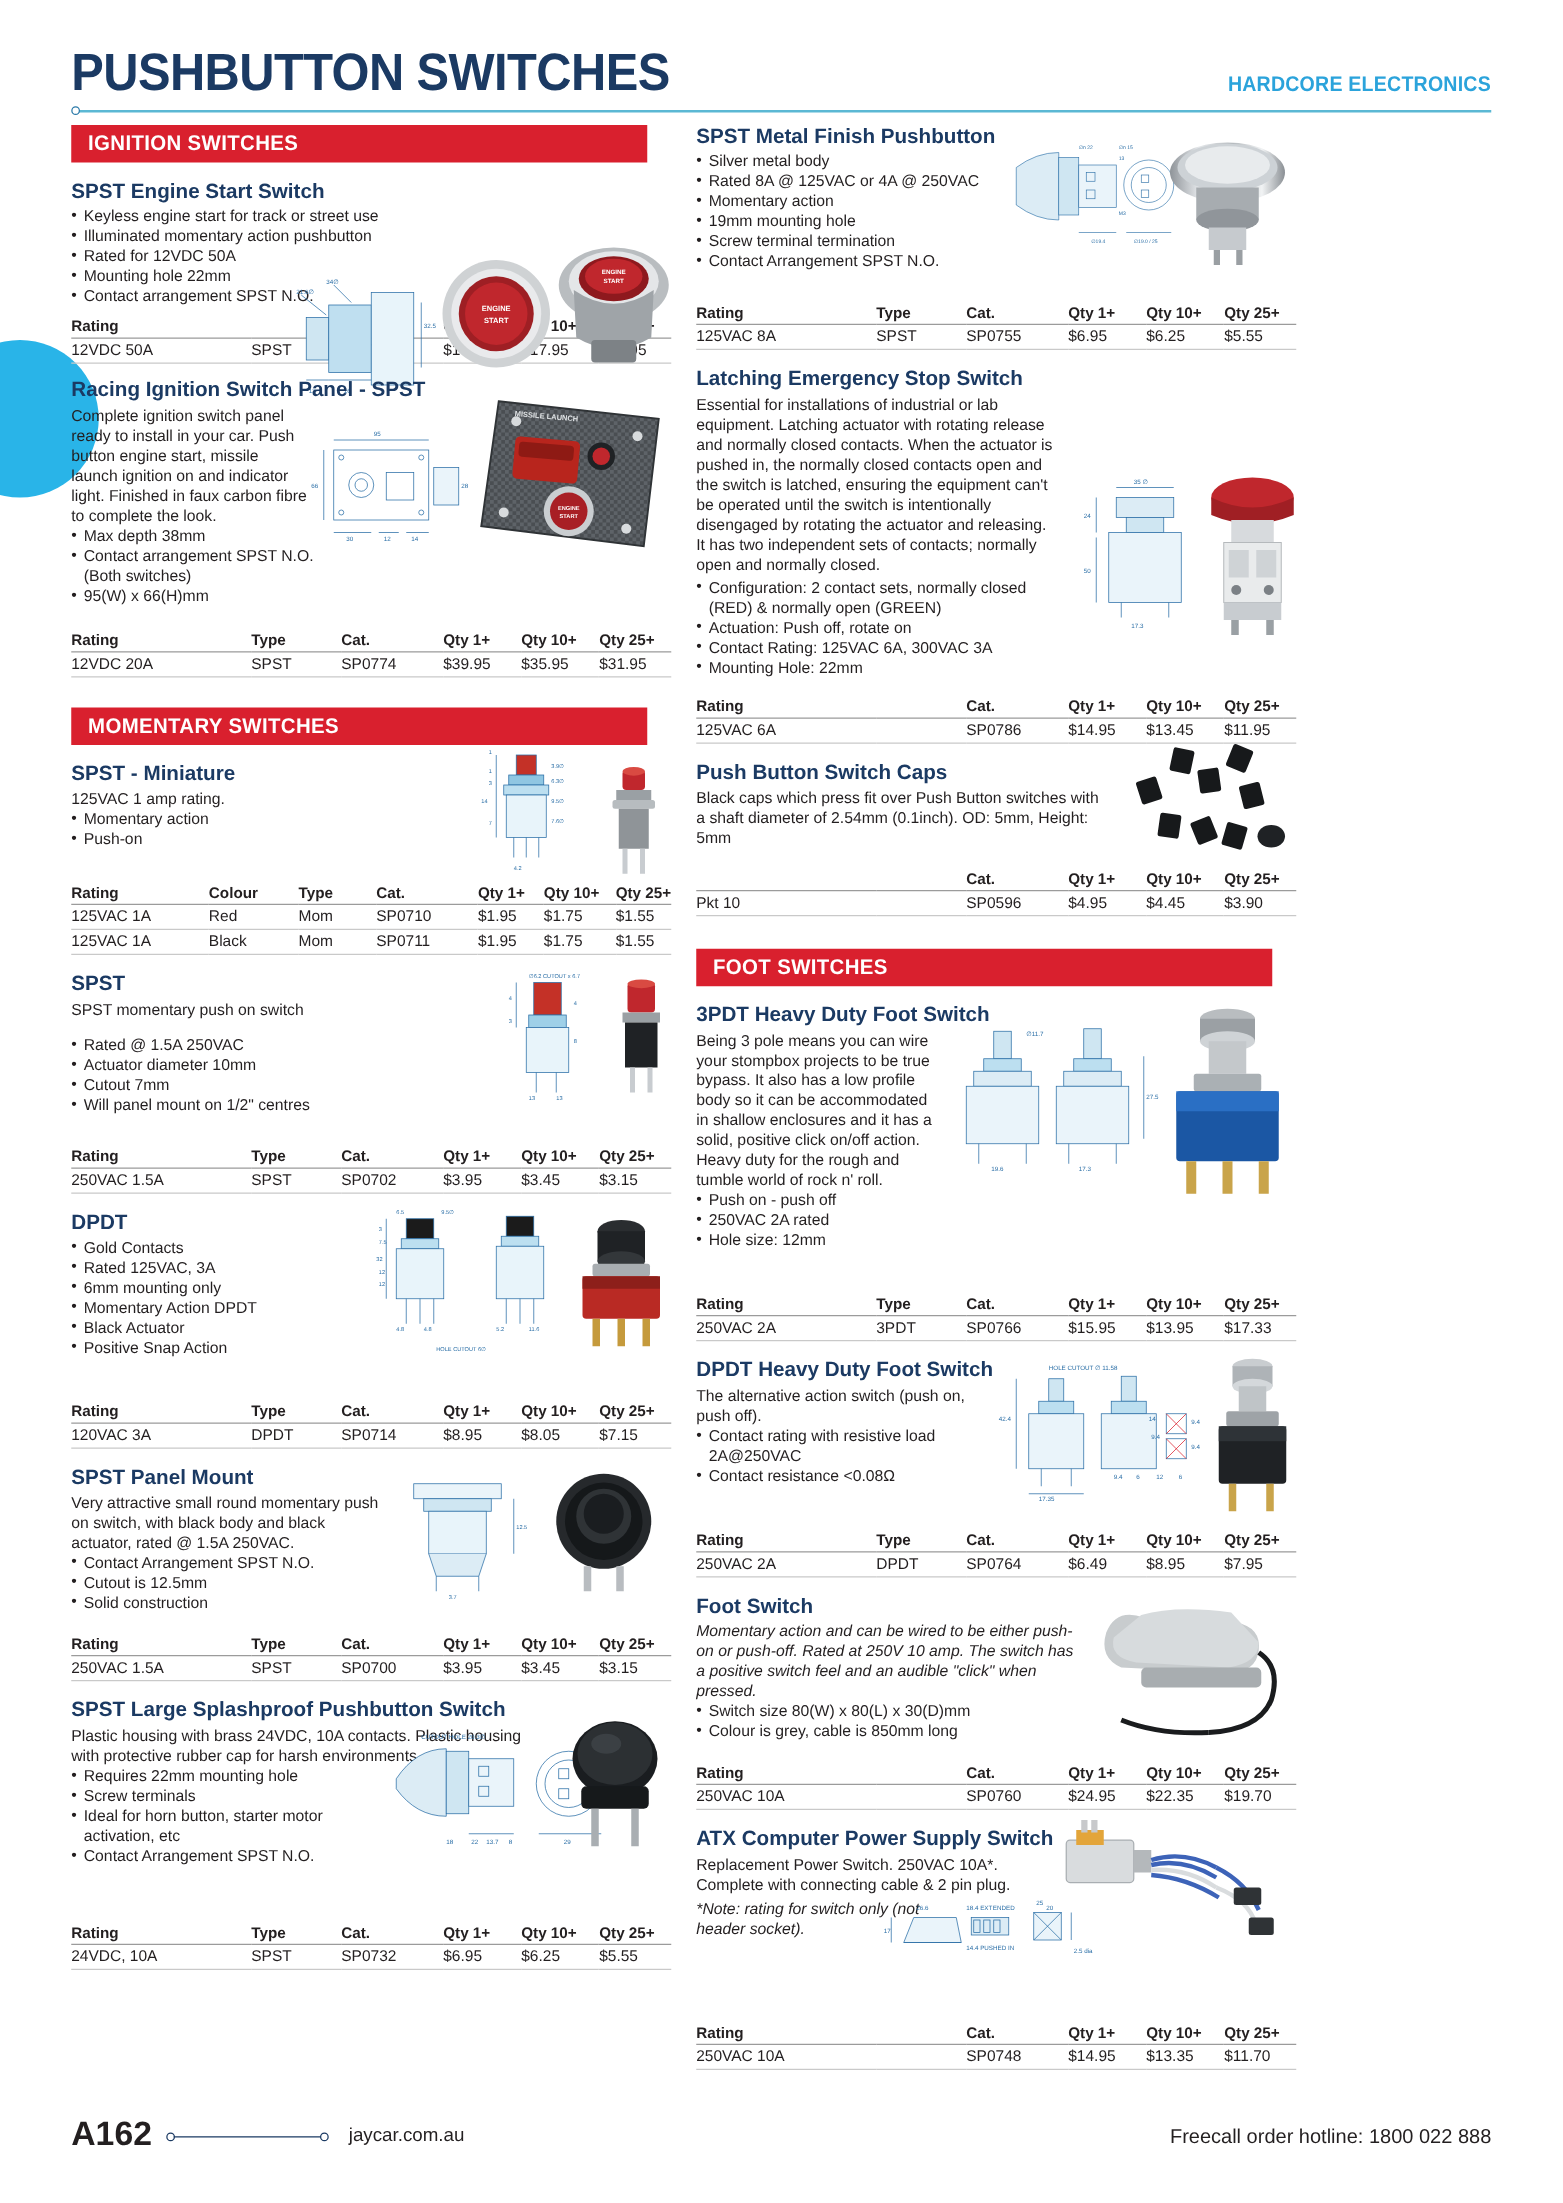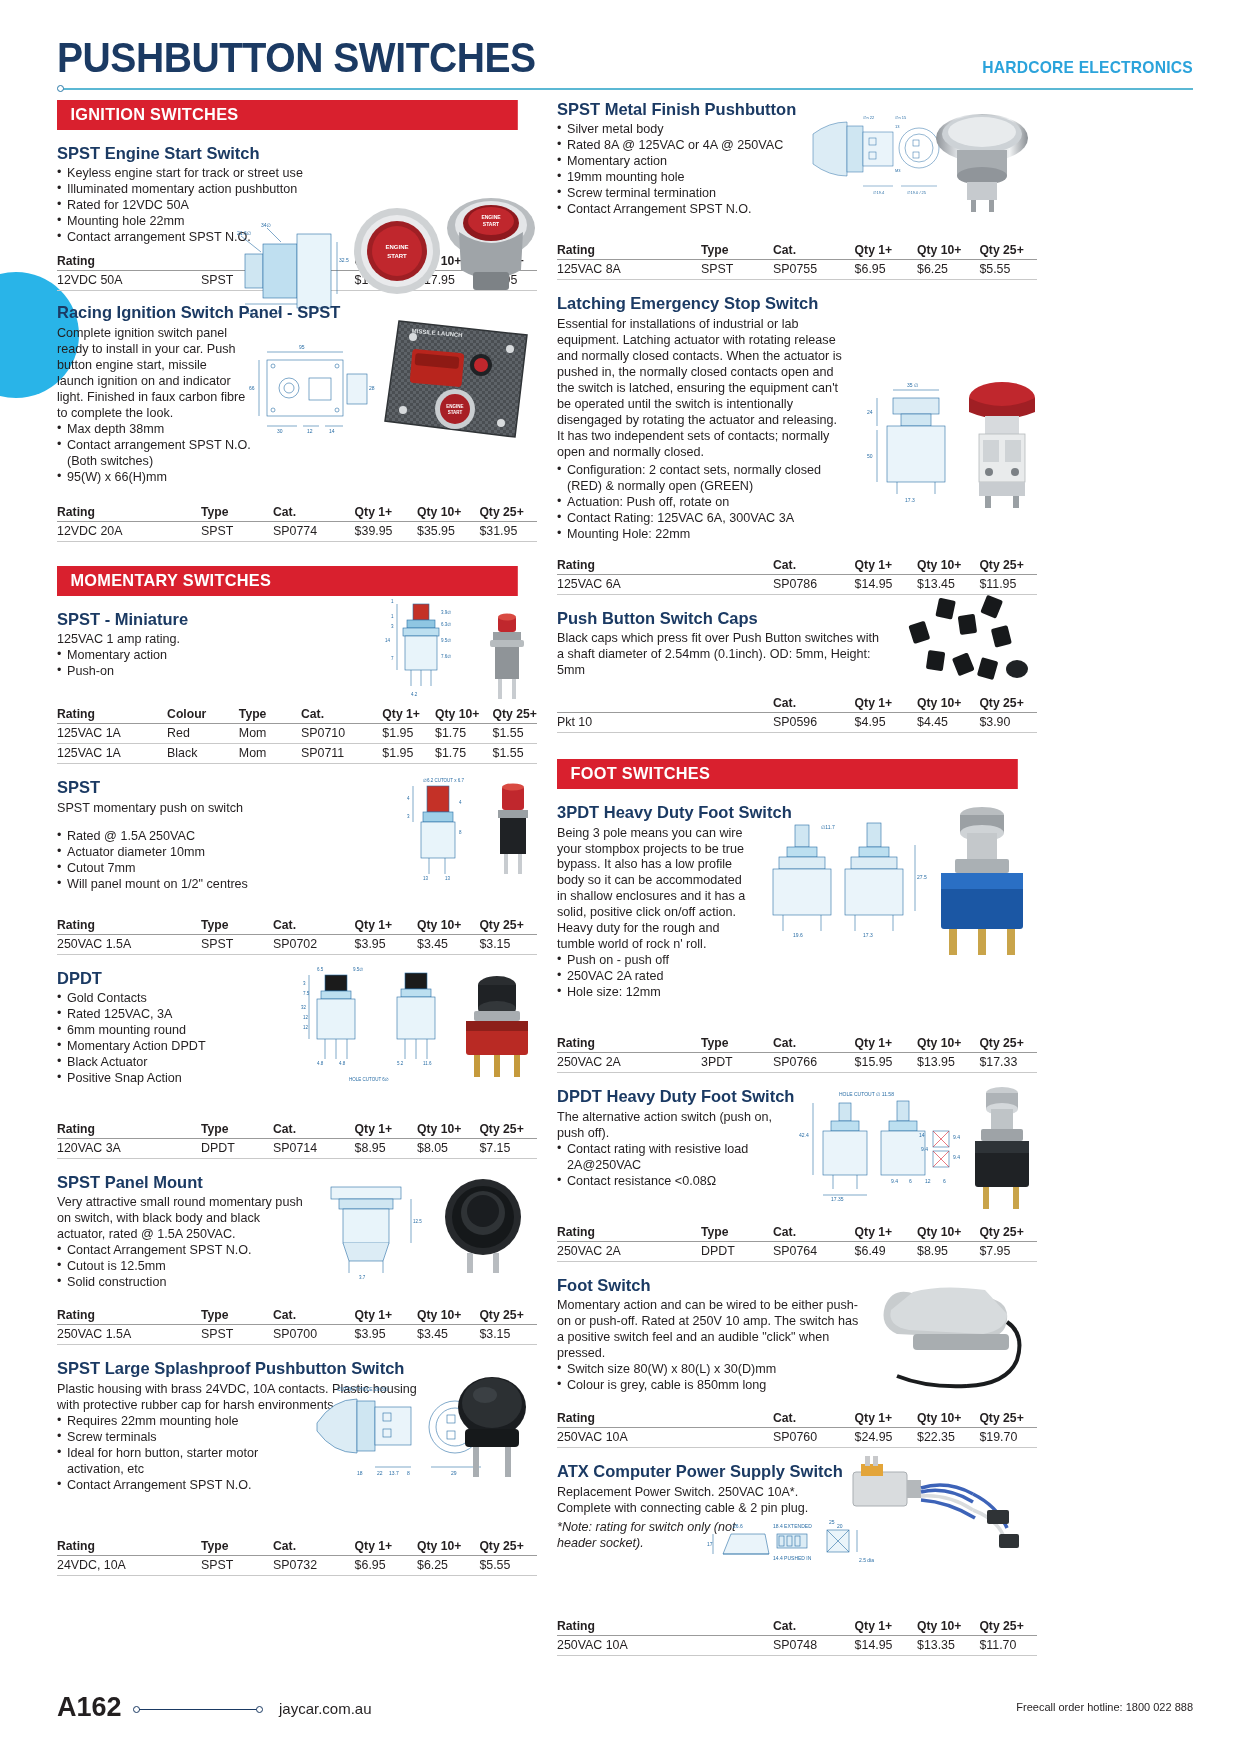--- a/index.html
+++ b/index.html
@@ -88,21 +88,21 @@
   svg { display: block; }
 
   
   .footer { position: absolute; left: 57px; top: 1692px; width: 1136px; height: 40px; }
   .pagenum { font-size: 27px; font-weight: 700; color: #231f20; position: absolute; left: 0; top: 0; }
   .foot-line { position: absolute; left: 82px; top: 17px; width: 120px; height: 1.4px; background: #1b3a63; }
   .foot-dot { position: absolute; top: 14px; width: 7px; height: 7px; border-radius: 50%; border: 1.4px solid #1b3a63; background: #fff; }
   .foot-dot.a { left: 76px; }
   .foot-dot.b { left: 199px; }
   .foot-site { position: absolute; left: 222px; top: 8px; font-size: 15px; color: #231f20; }
-  .foot-hotline { position: absolute; right: 0; top: 9px; font-size: 11px; color: #231f20; }
+  .foot-hotline { position: absolute; right: 0; top: 9px; font-size: 16px; color: #231f20; }
 </style>
 </head>
 <body>
 
 <div class="page">
 
   <div class="blue-blob"></div>
 
   <div class="masthead">
     <h1>PUSHBUTTON SWITCHES</h1>
@@ -430,21 +430,21 @@
           </tr>
         </tbody>
       </table>
     </div>
 
     <div class="product" style="margin-top:14px;">
       <h2 class="ptitle">DPDT</h2>
       <ul class="bullets" style="width:230px;">
         <li>Gold Contacts</li>
         <li>Rated 125VAC, 3A</li>
-        <li>6mm mounting round</li>
+        <li>6mm mounting only</li>
         <li>Momentary Action DPDT</li>
         <li>Black Actuator</li>
         <li>Positive Snap Action</li>
       </ul>
 
       <div class="art" style="left:230px; top:-6px;">
         <svg width="190" height="125" viewBox="0 0 190 125">
           <g stroke="#2a6ea6" stroke-width="0.6" fill="none">
             <rect x="38" y="12" width="22" height="16" fill="#1b1b1b"></rect>
             <rect x="34" y="28" width="30" height="8" fill="#bcdff0"></rect>
@@ -995,21 +995,21 @@
             <td>$6.49</td>
             <td>$8.95</td>
             <td>$7.95</td>
           </tr>
         </tbody>
       </table>
     </div>
 
     <div class="product" style="margin-top:14px;">
       <h2 class="ptitle">Foot Switch</h2>
-      <p class="pdesc" style="width:305px;">Momentary action and can be wired to be either push-on or push-off. Rated at 250V 10 amp. The switch has a positive switch feel and an audible "click" when pressed.</p>
+      <p class="pdesc" style="width:305px;font-style:italic;">Momentary action and can be wired to be either push-on or push-off. Rated at 250V 10 amp. The switch has a positive switch feel and an audible "click" when pressed.</p>
       <ul class="bullets" style="width:305px;">
         <li>Switch size 80(W) x 80(L) x 30(D)mm</li>
         <li>Colour is grey, cable is 850mm long</li>
       </ul>
 
       <div class="art" style="left:300px; top:-8px;">
         <svg width="180" height="125" viewBox="0 0 180 125">
           <path d="M58 26 Q36 18 28 38 Q22 58 40 66 L120 70 Q148 72 150 52 Q152 34 132 30Z" fill="#c8ccce"></path>
           <path d="M56 24 Q84 16 128 22 L150 46 Q150 62 126 66 L52 62 Q30 58 34 42Z" fill="#d7dbdd"></path>
           <rect x="56" y="66" width="96" height="16" rx="4" fill="#a8adb0"></rect>

